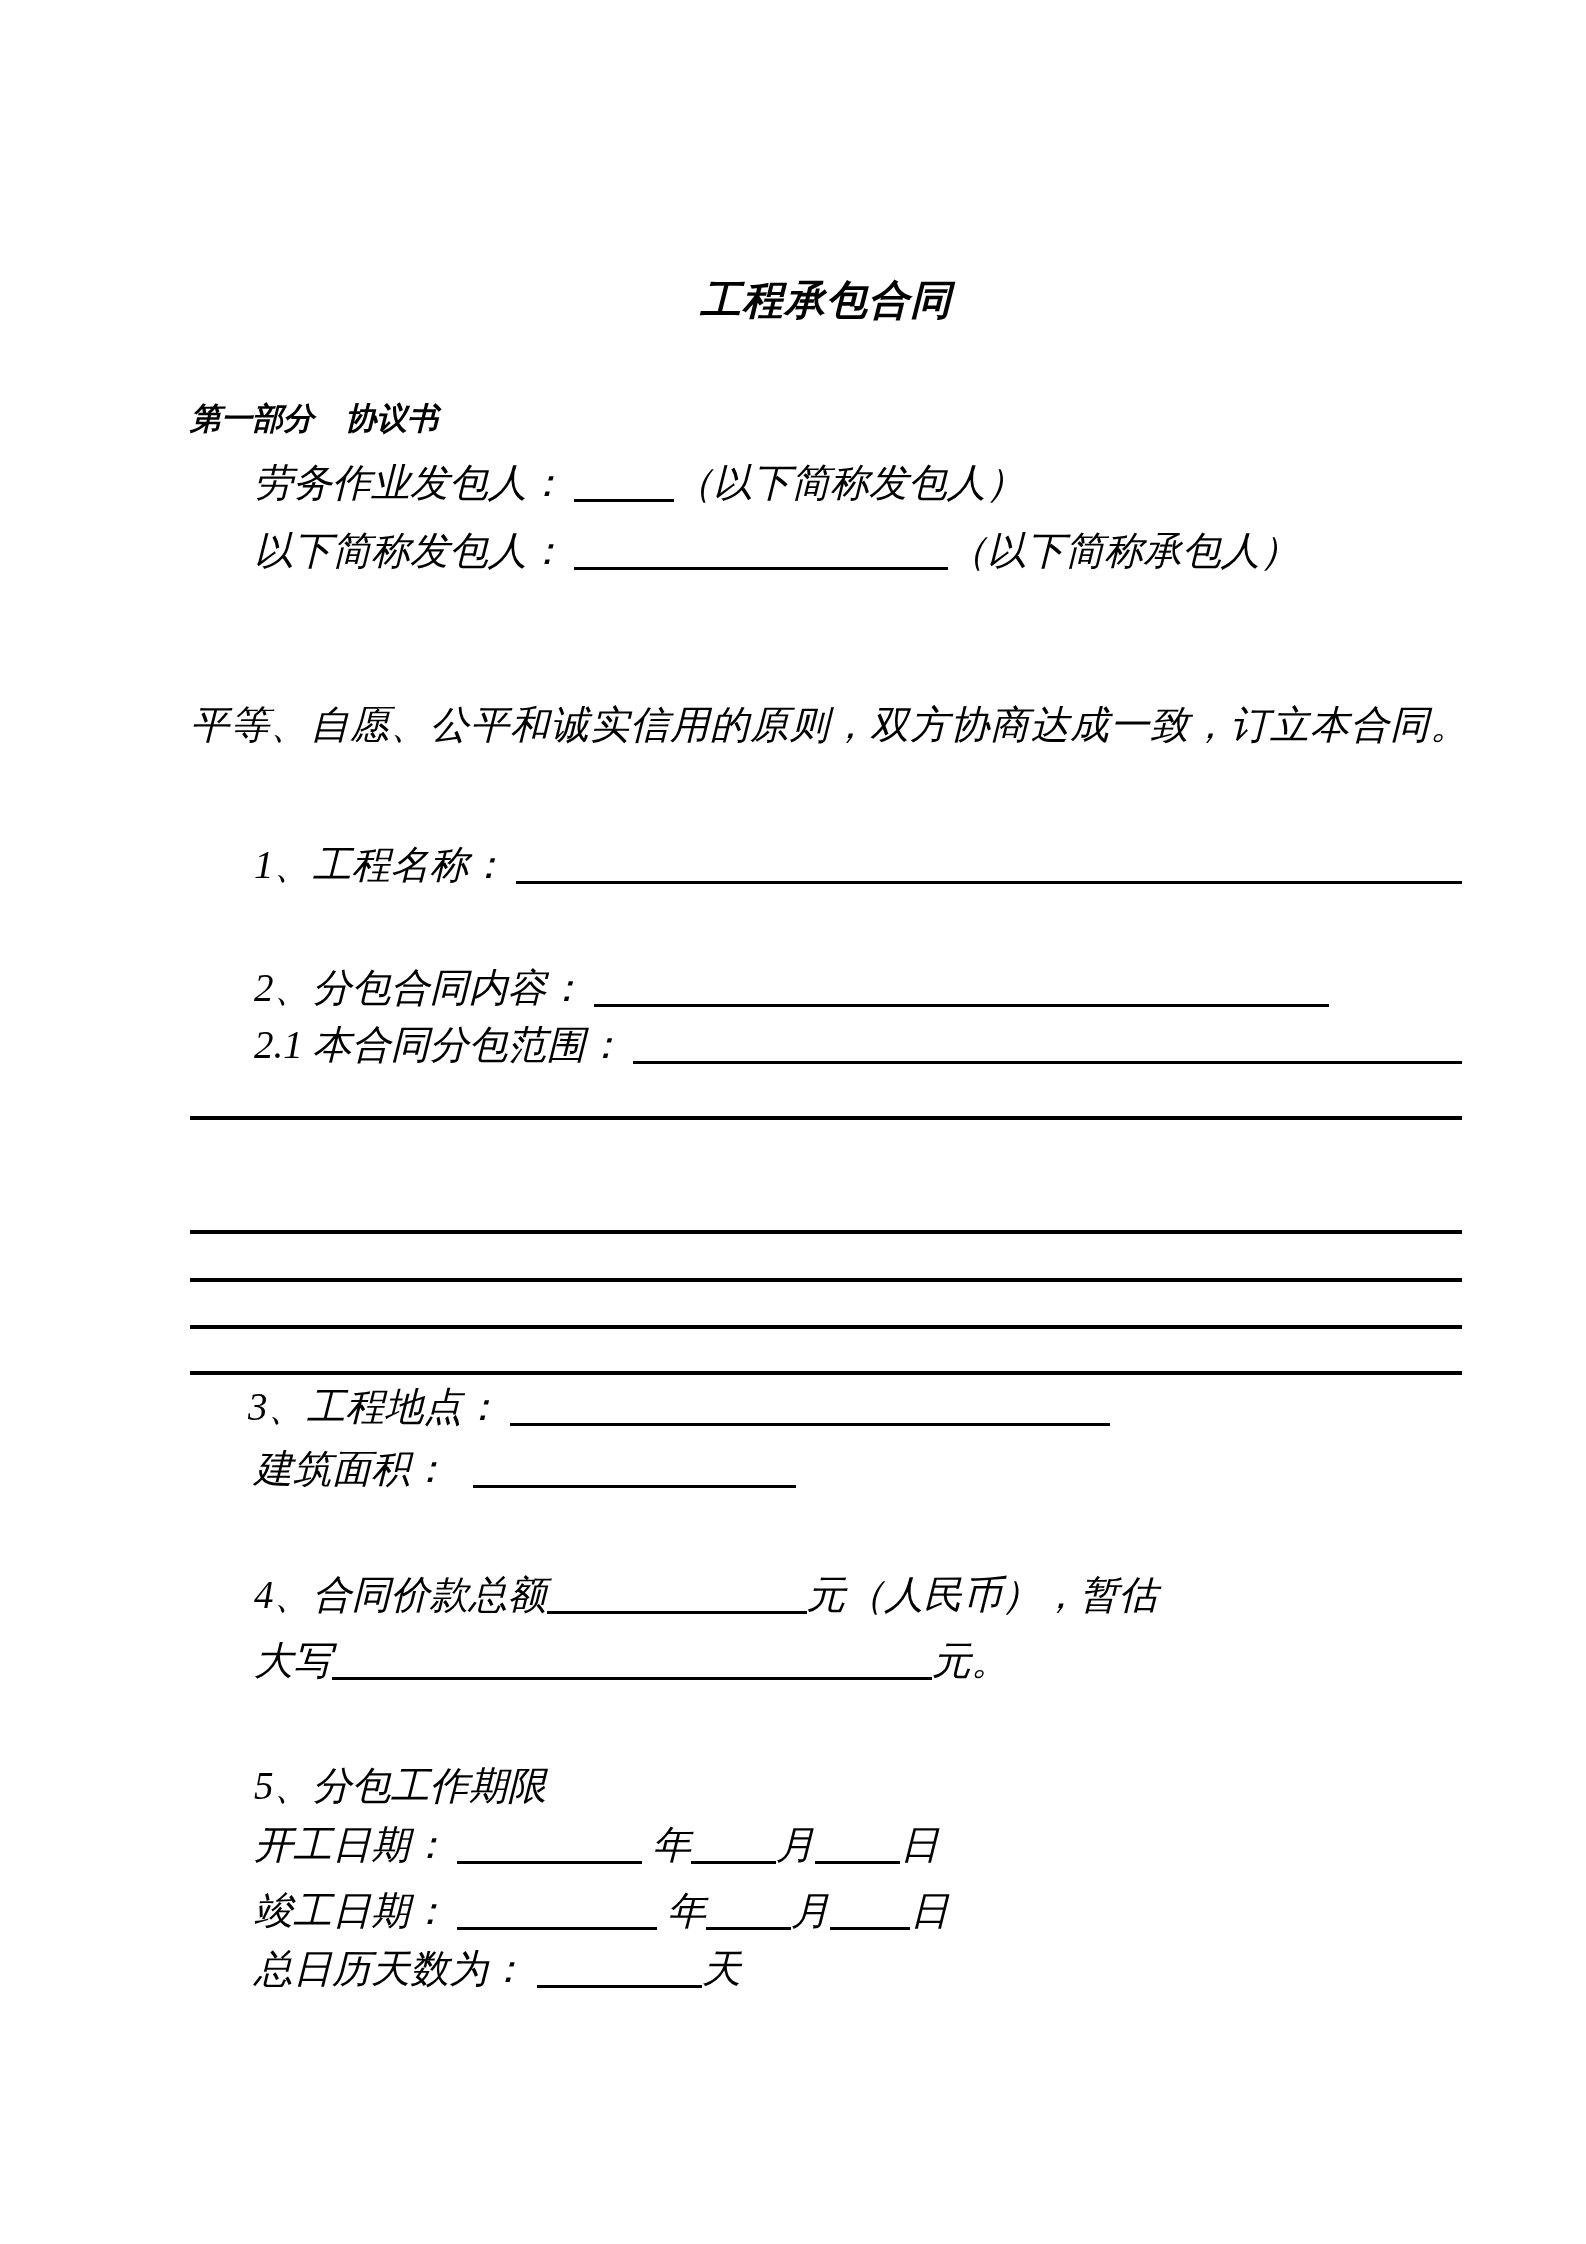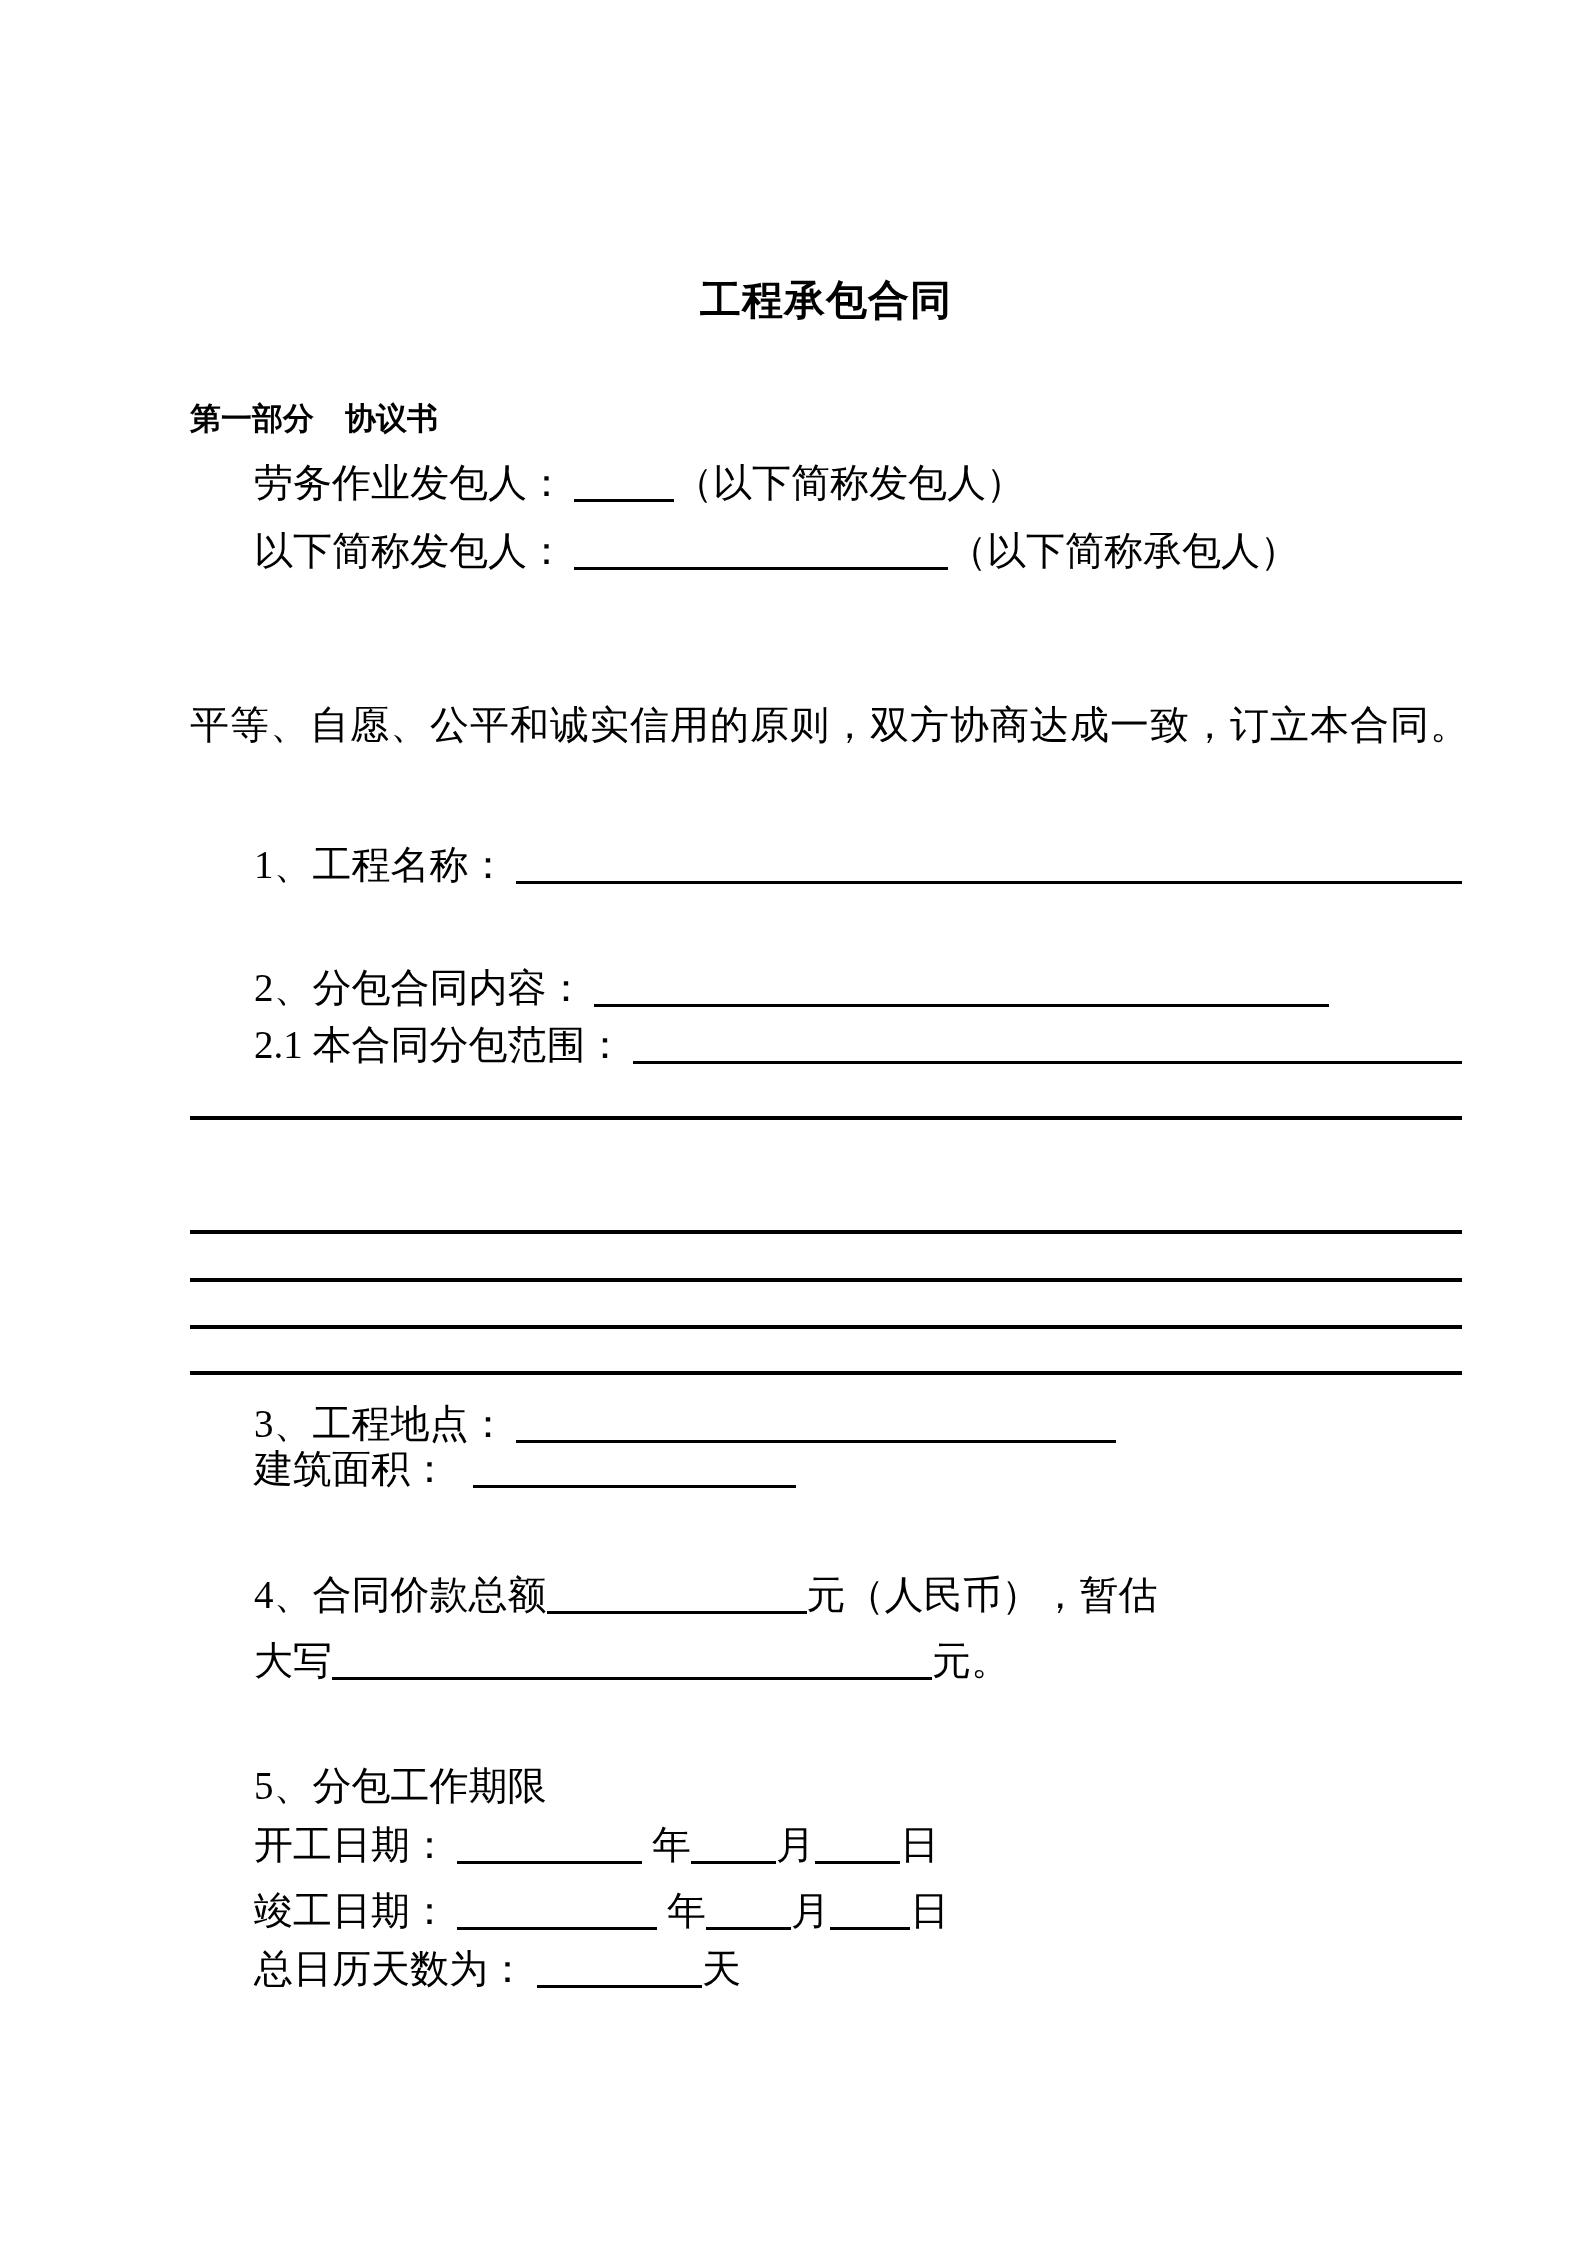--- a/index.html
+++ b/index.html
@@ -5,21 +5,21 @@
   * { margin:0; padding:0; box-sizing:border-box; }
   html,body { background:#ffffff; }
   .page {
     position:relative;
     width:1586px; height:2244px;
     margin:0 auto;
     background:#ffffff;
     color:#000000;
     font-family:"Liberation Serif","DejaVu Serif",serif;
   }
-  .abs { position:absolute; }
+  .abs { position:absolute;font-style:italic; }
   .title {
     font-family:"Liberation Sans","DejaVu Sans",sans-serif;
     font-weight:bold;
     font-size:41px;
     letter-spacing:1px;
     text-align:center;
     line-height:1.1;
   }
   .heading {
     font-weight:bold;
@@ -89,21 +89,21 @@
   </div>
 
   <div class="rule" style="left:190px; top:1116px; width:1272px;"></div>
 
 
   <div class="rule" style="left:190px; top:1230px; width:1272px;"></div>
   <div class="rule" style="left:190px; top:1278px; width:1272px;"></div>
   <div class="rule" style="left:190px; top:1325px; width:1272px;"></div>
   <div class="rule" style="left:190px; top:1371px; width:1272px;"></div>
 
-  <div class="abs row" style="left:254px; top:1384px;margin-top:17px;">
+  <div class="abs row" style="left:248px; top:1384px;">
     <span class="t">3、工程地点：</span>
     <span class="blank" style="width:600px; margin-left:8px;"></span>
   </div>
 
   <div class="abs row" style="left:254px; top:1446px;">
     <span class="t">建筑面积：</span>
     <span class="blank" style="width:323px; margin-left:24px;"></span>
   </div>
 
   <div class="abs row" style="left:254px; top:1572px;">

